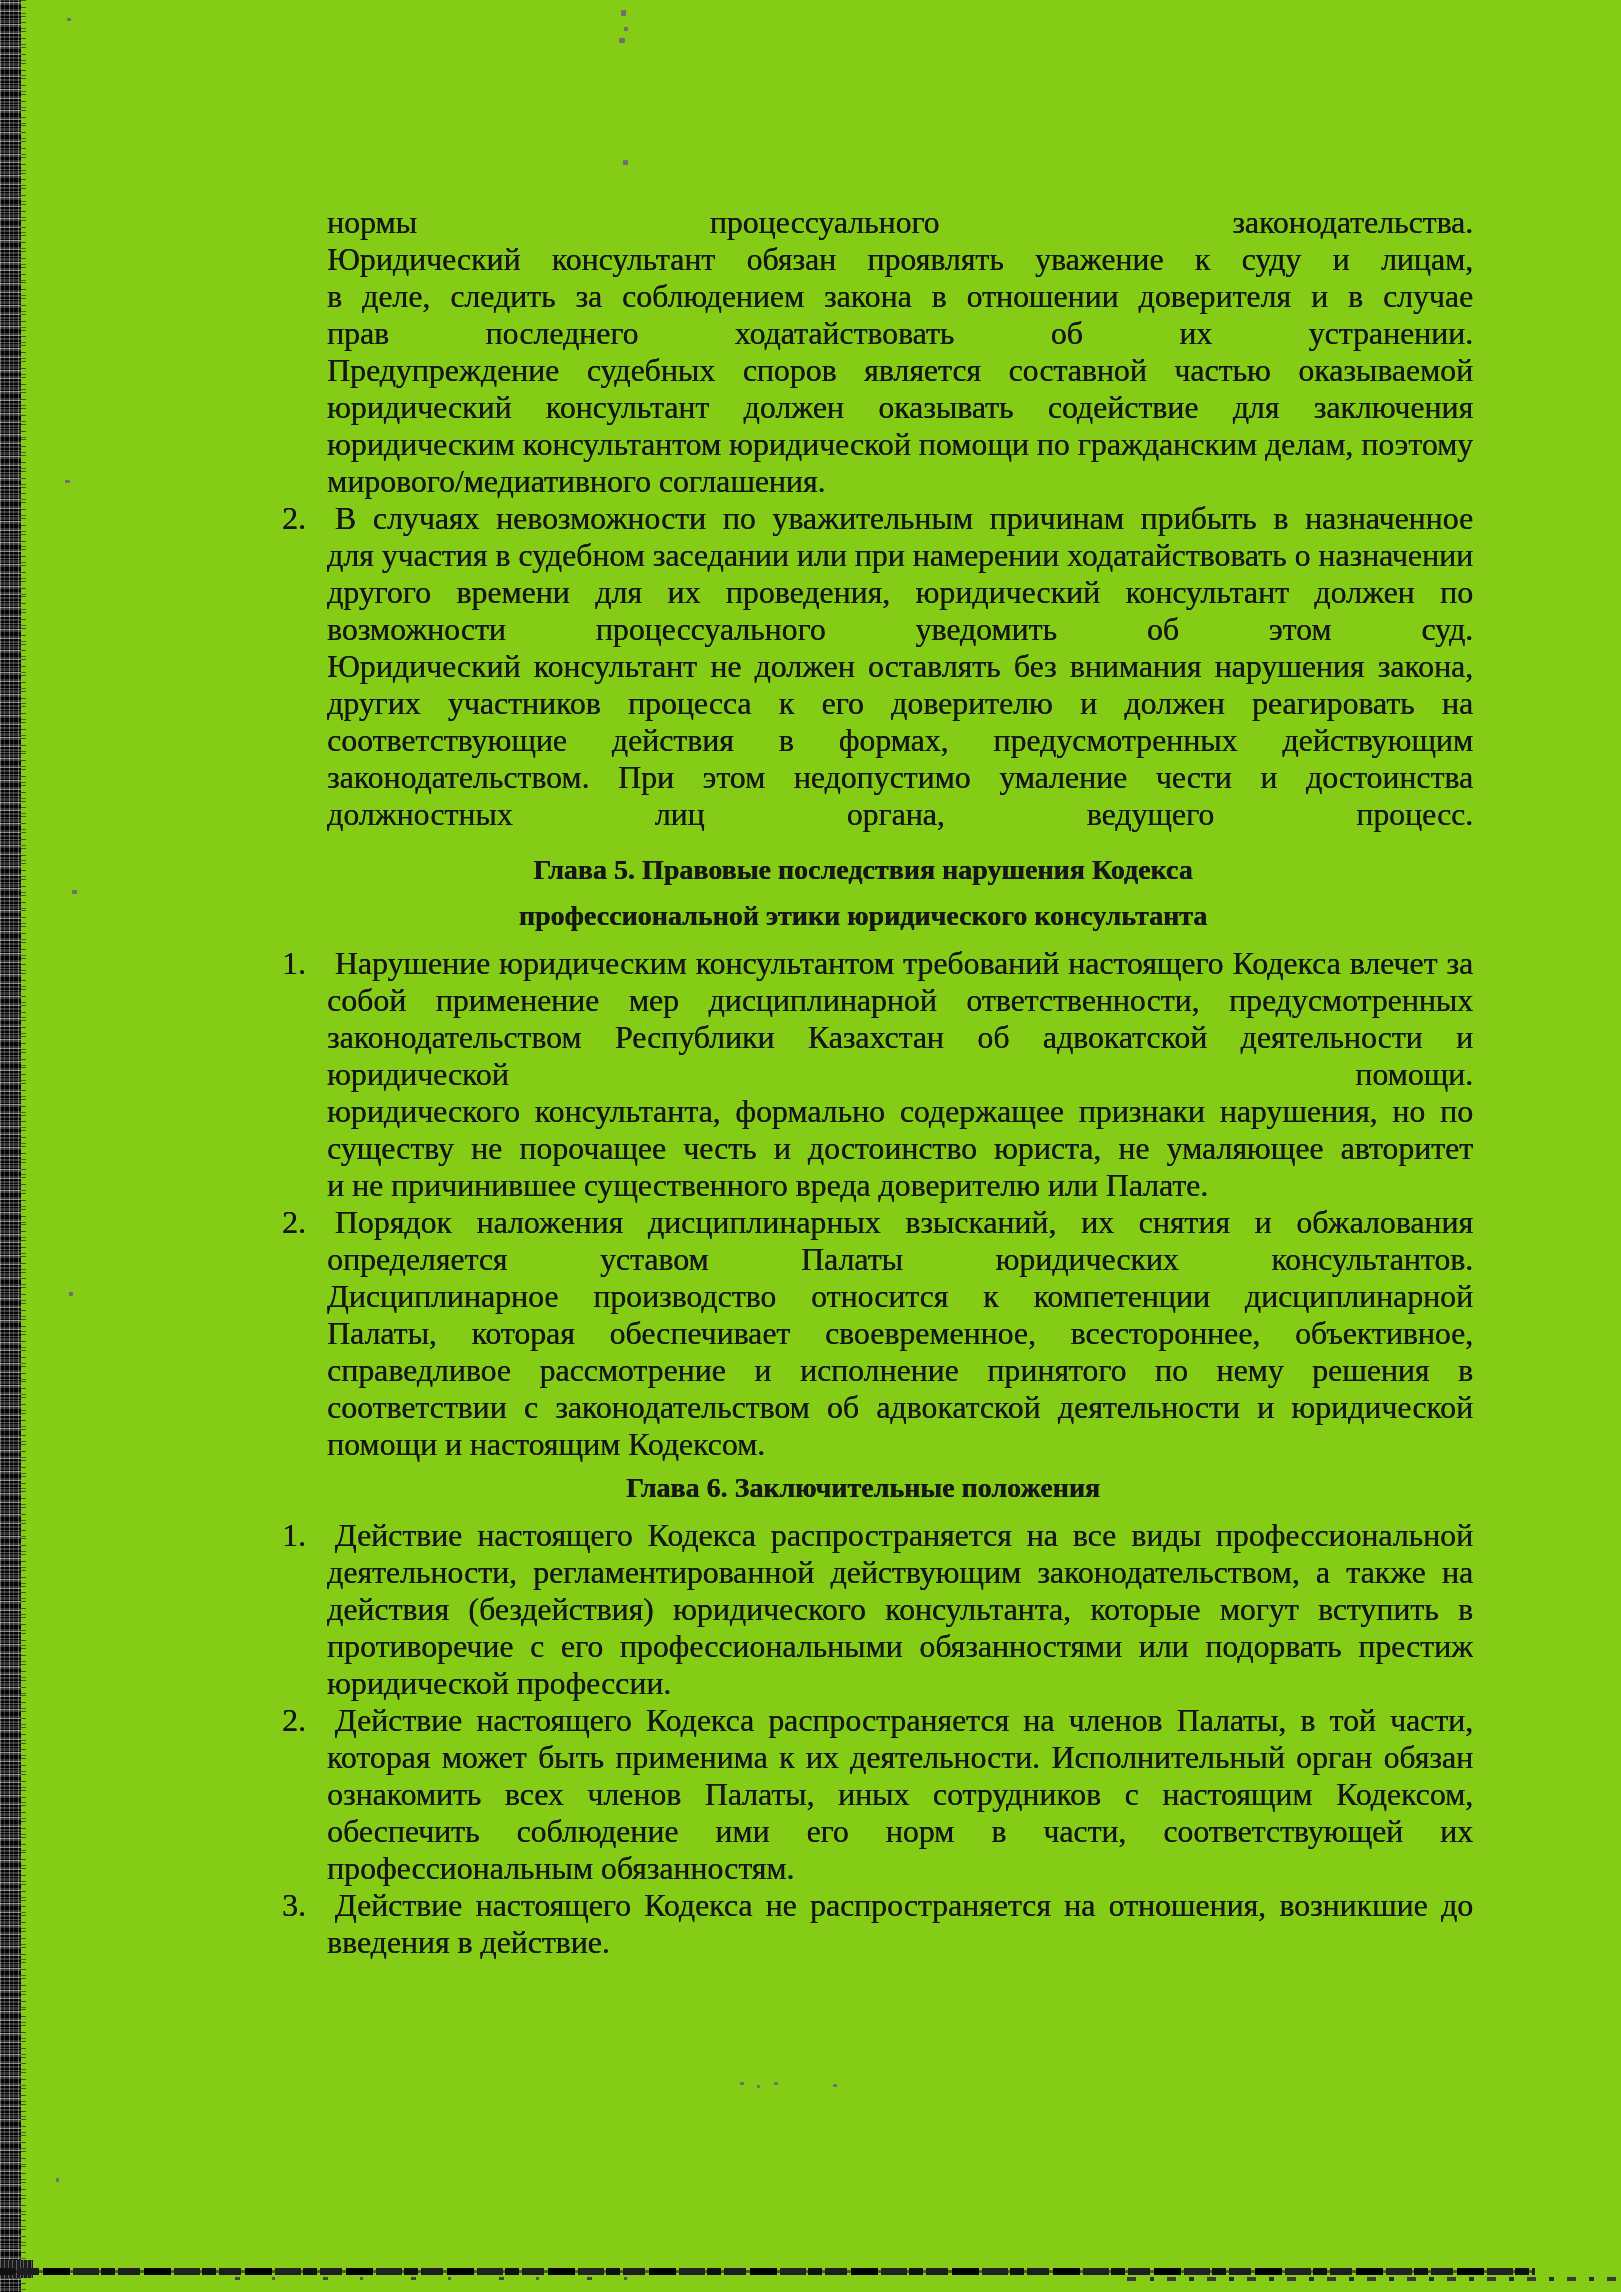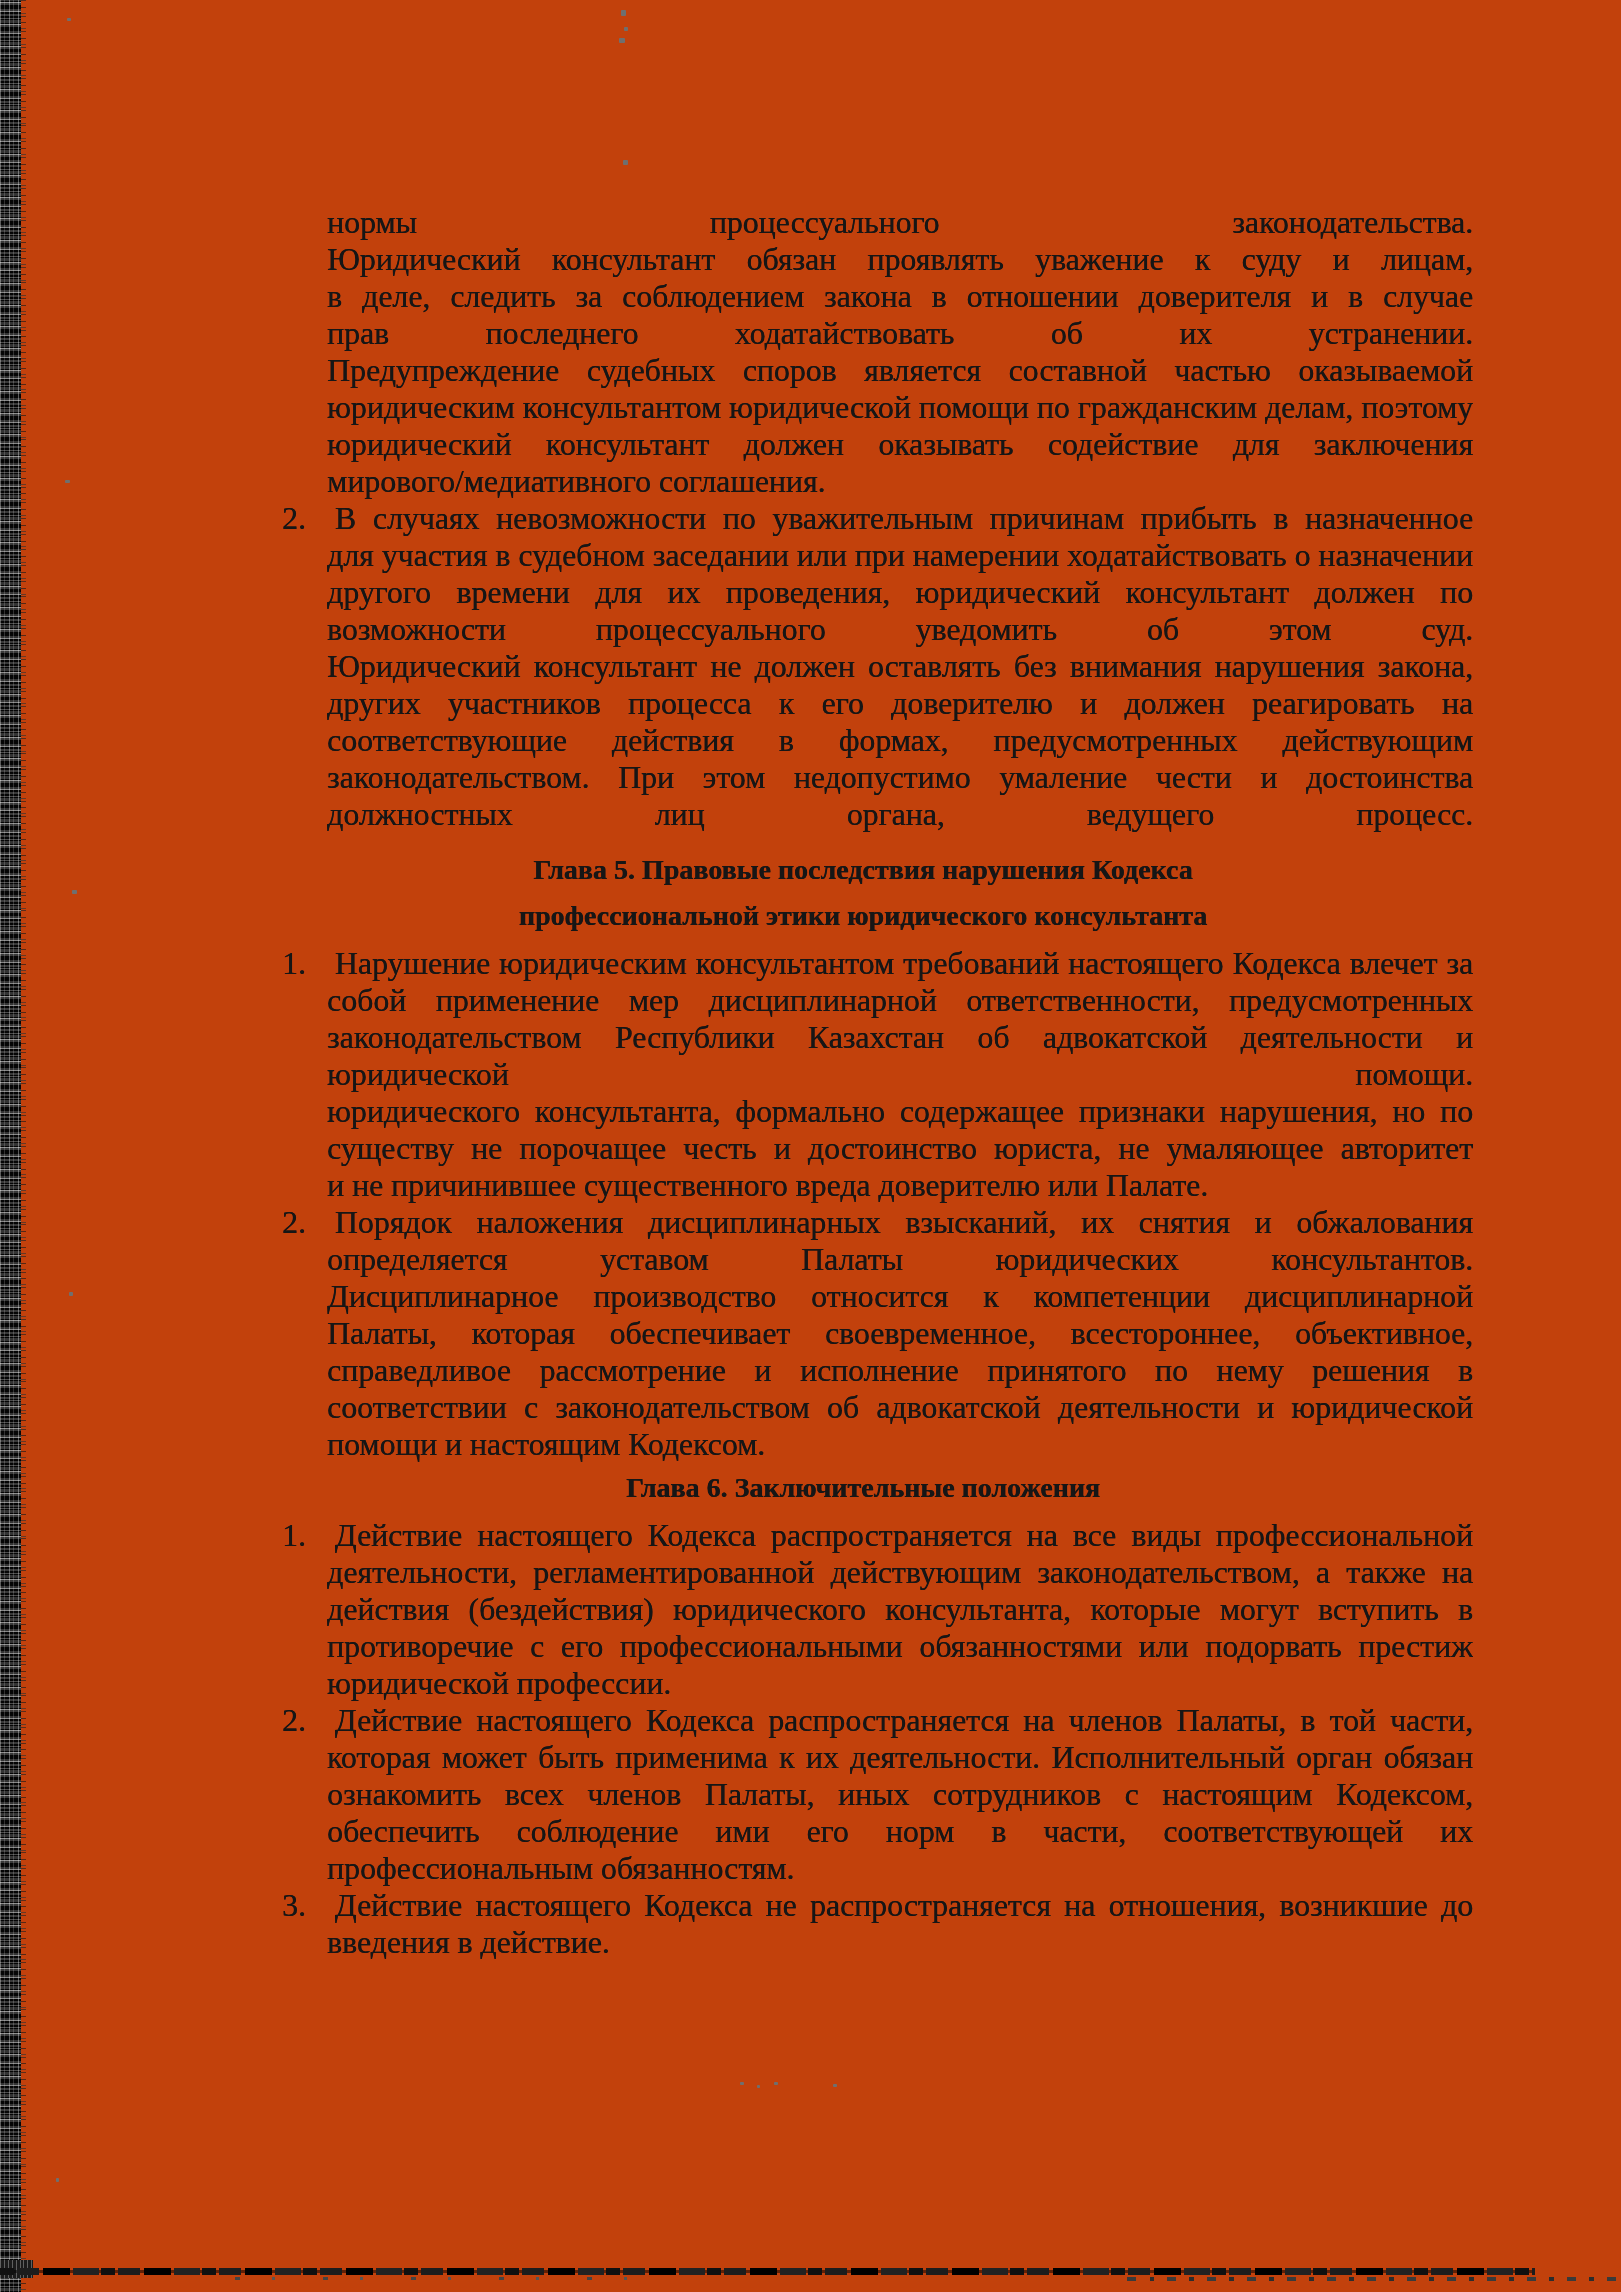--- a/index.html
+++ b/index.html
@@ -1,20 +1,20 @@
 <!DOCTYPE html>
 <html><head>
 <meta charset="utf-8">
 <style>
   html,body { margin:0; padding:0; background:#e8e8e8; }
   .page {
     position:relative;
     width:1621px; height:2293px;
     margin:0 auto;
-    background:#c2410c;
+    background:#84cc16;
     overflow:hidden;
     font-family:"Liberation Serif", serif;
     color:#161616;
   }
   
   .content {
     position:absolute;
     left:327px; top:204px;
     width:1146px;
   }
@@ -115,22 +115,22 @@
   <div class="speck" style="left:774px; top:2082px;width:3.9px; height:2.9px;"></div>
   <div class="speck" style="left:833px; top:2084px;width:3.9px; height:2.9px;"></div>
 
   <main class="content">
       <div class="block">
         <div class="ln">нормы процессуального законодательства.</div>
         <div class="ln">Юридический консультант обязан проявлять уважение к суду и лицам, участвующим</div>
         <div class="ln">в деле, следить за соблюдением закона в отношении доверителя и в случае нарушений</div>
         <div class="ln">прав последнего ходатайствовать об их устранении.</div>
         <div class="ln">Предупреждение судебных споров является составной частью оказываемой</div>
+        <div class="ln">юридический консультант должен оказывать содействие для заключения</div>
         <div class="ln">юридическим консультантом юридической помощи по гражданским делам, поэтому</div>
-        <div class="ln">юридический консультант должен оказывать содействие для заключения</div>
         <div class="ln end">мирового/медиативного соглашения.</div>
       </div>
       <div class="block item">
         <span class="num">2.</span>
         <div class="ln first">В случаях невозможности по уважительным причинам прибыть в назначенное время</div>
         <div class="ln">для участия в судебном заседании или при намерении ходатайствовать о назначении</div>
         <div class="ln">другого времени для их проведения, юридический консультант должен по</div>
         <div class="ln">возможности процессуального уведомить об этом суд.</div>
         <div class="ln">Юридический консультант не должен оставлять без внимания нарушения закона,</div>
         <div class="ln">других участников процесса к его доверителю и должен реагировать на</div>

